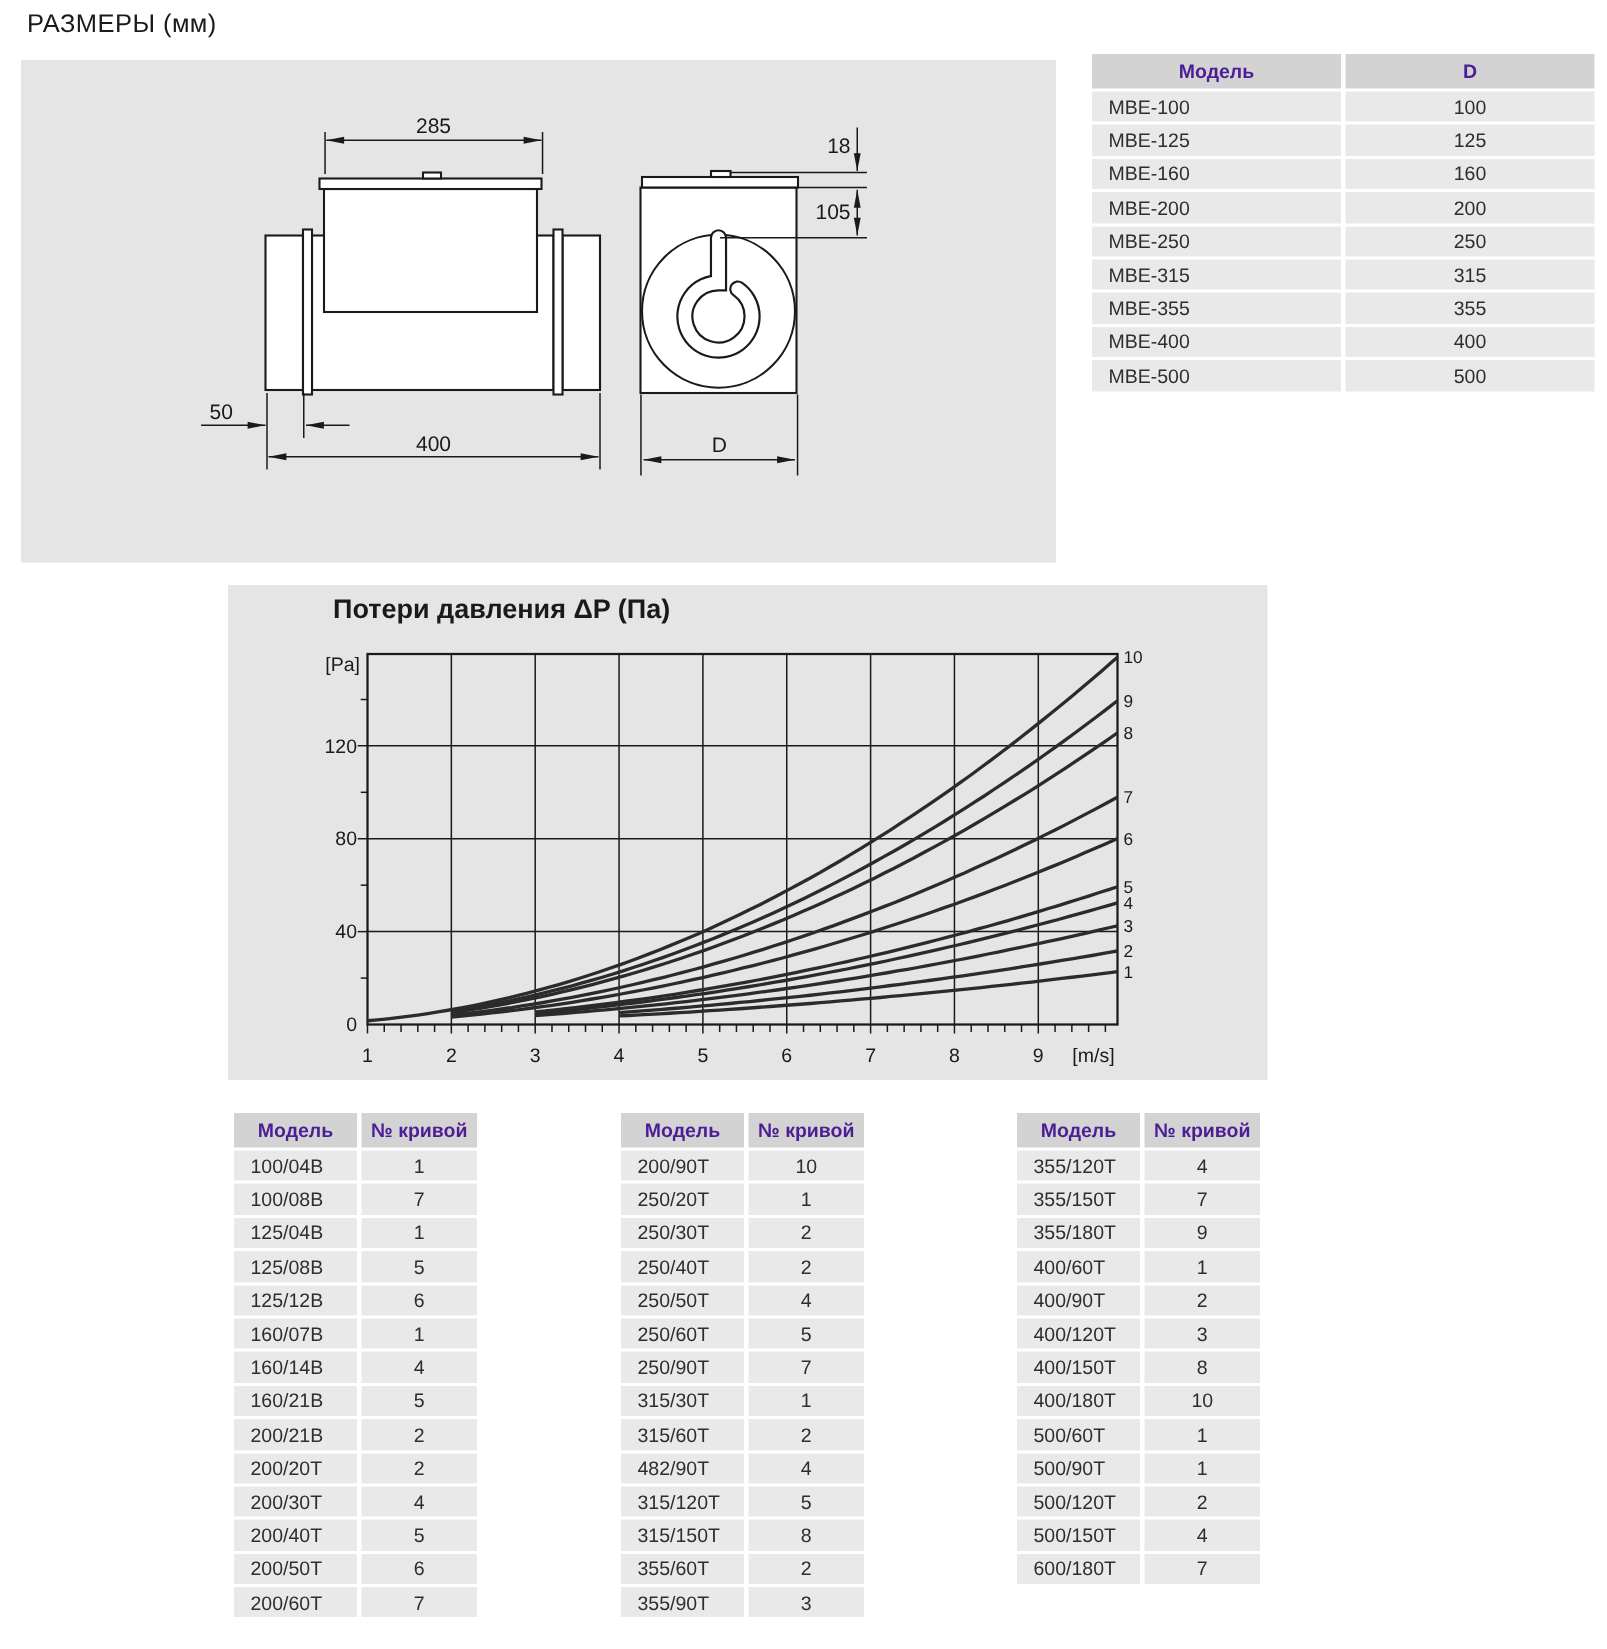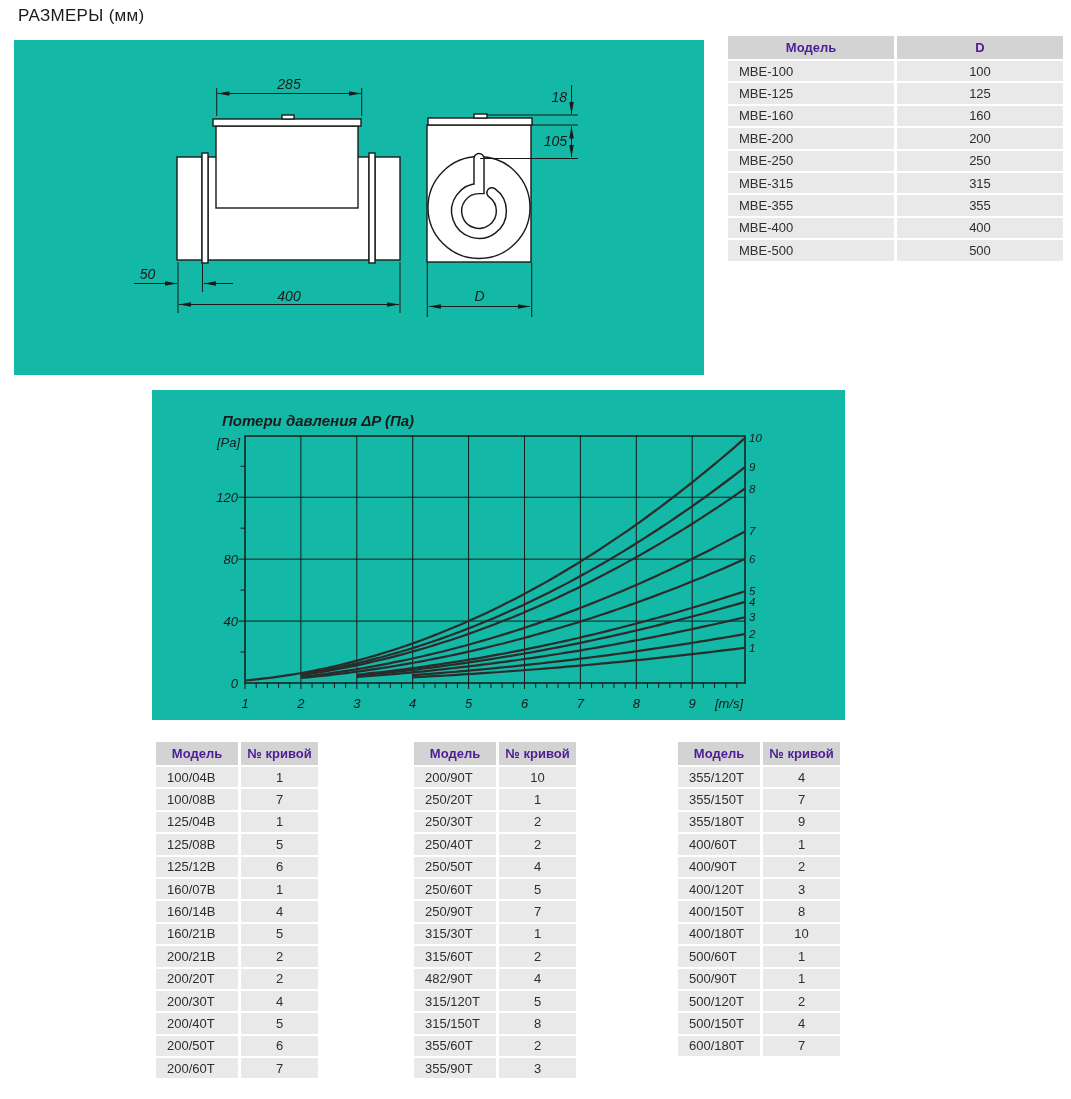--- a/index.html
+++ b/index.html
@@ -4,25 +4,25 @@
 <style>
   html,body{margin:0;padding:0;}
   body{
     width:1071px;height:1099px;position:relative;background:#ffffff;
     font-family:"Liberation Sans", sans-serif;color:#1a1a1a;overflow:hidden;
   }
   .page-title{
     position:absolute;left:18px;top:6px;font-size:17px;font-weight:normal;
     letter-spacing:.3px;color:#1a1a1a;
   }
-  .panel{position:absolute;background:#14b8a6;font-style:italic;}
+  .panel{position:absolute;background:#e5e5e5;}
   #drawing-panel{left:14px;top:40px;width:690px;height:335px;}
   #chart-panel{left:152px;top:390px;width:693px;height:330px;}
   .chart-title{
-    position:absolute;left:70px;top:22px;font-size:15px;font-weight:bold;color:#1a1a1a;
+    position:absolute;left:70px;top:6px;font-size:18px;font-weight:bold;color:#1a1a1a;
   }
   svg{display:block;}
   .drawing-svg,.chart-svg{position:absolute;left:0;top:0;}
   
   .tbl{
     position:absolute;display:grid;column-gap:3px;row-gap:2px;
     grid-template-rows:23px;grid-auto-rows:20.4px;font-size:13px;
   }
   #model-table{left:728px;top:36px;grid-template-columns:166px 166px;}
   .curve-tbl{grid-template-columns:82px 77px;top:742px;}

